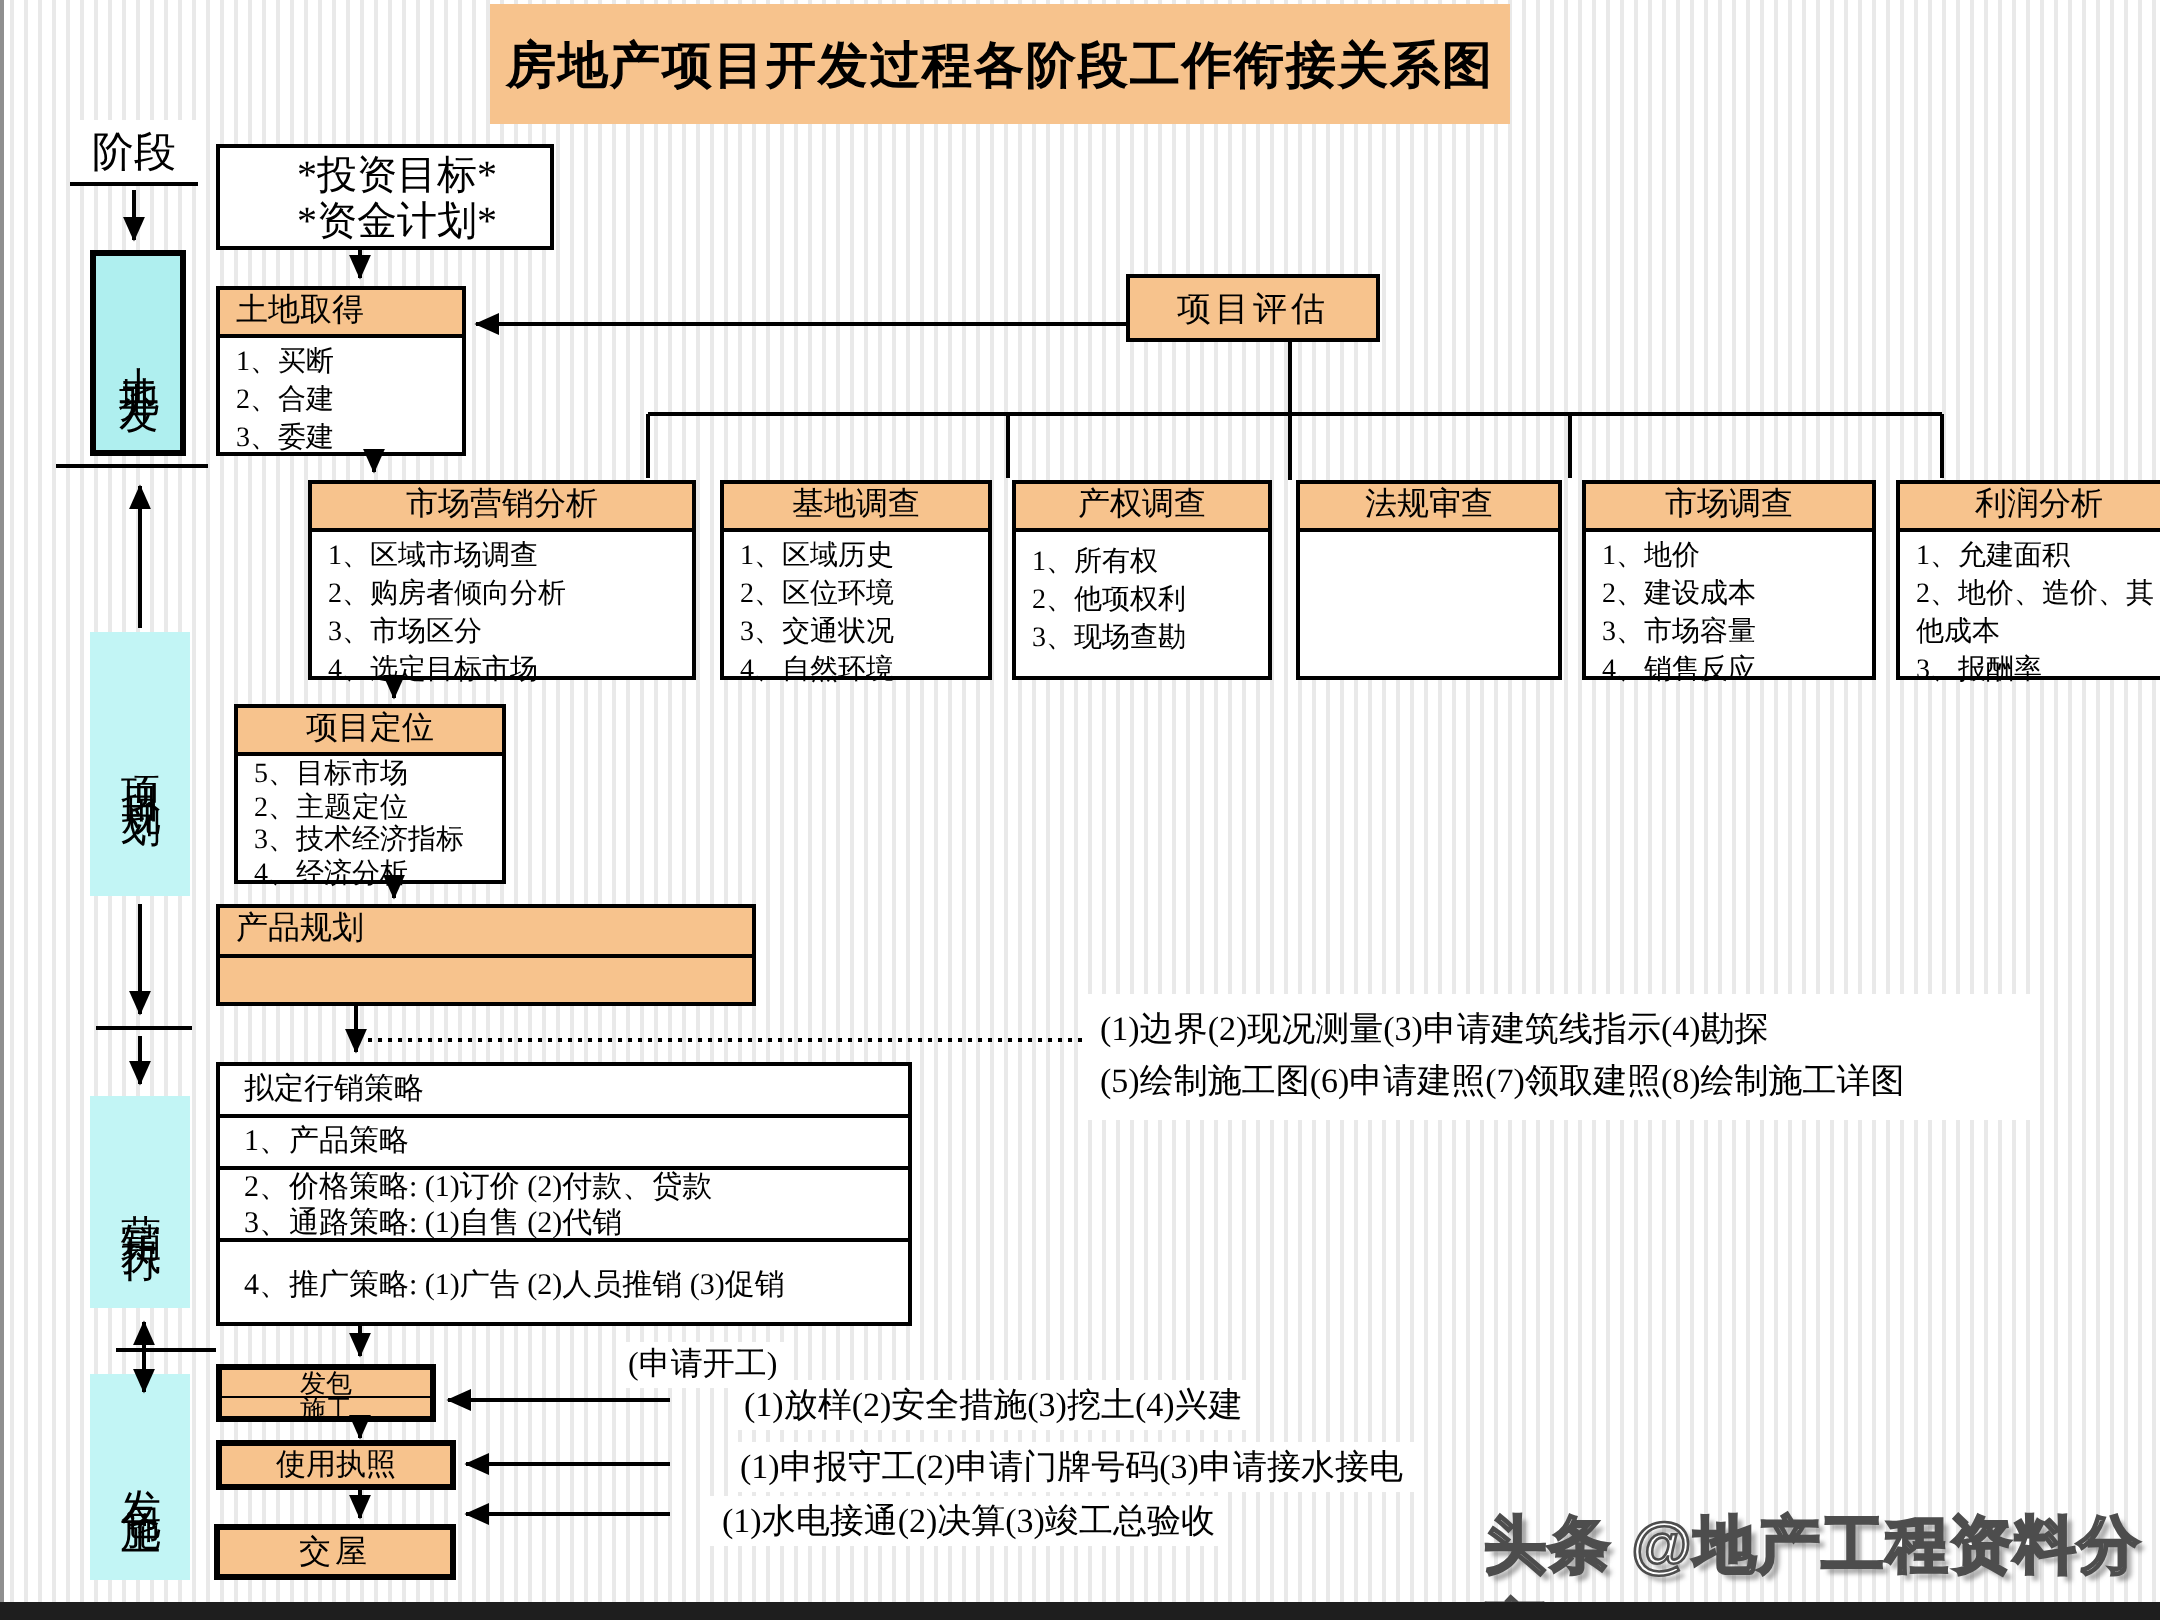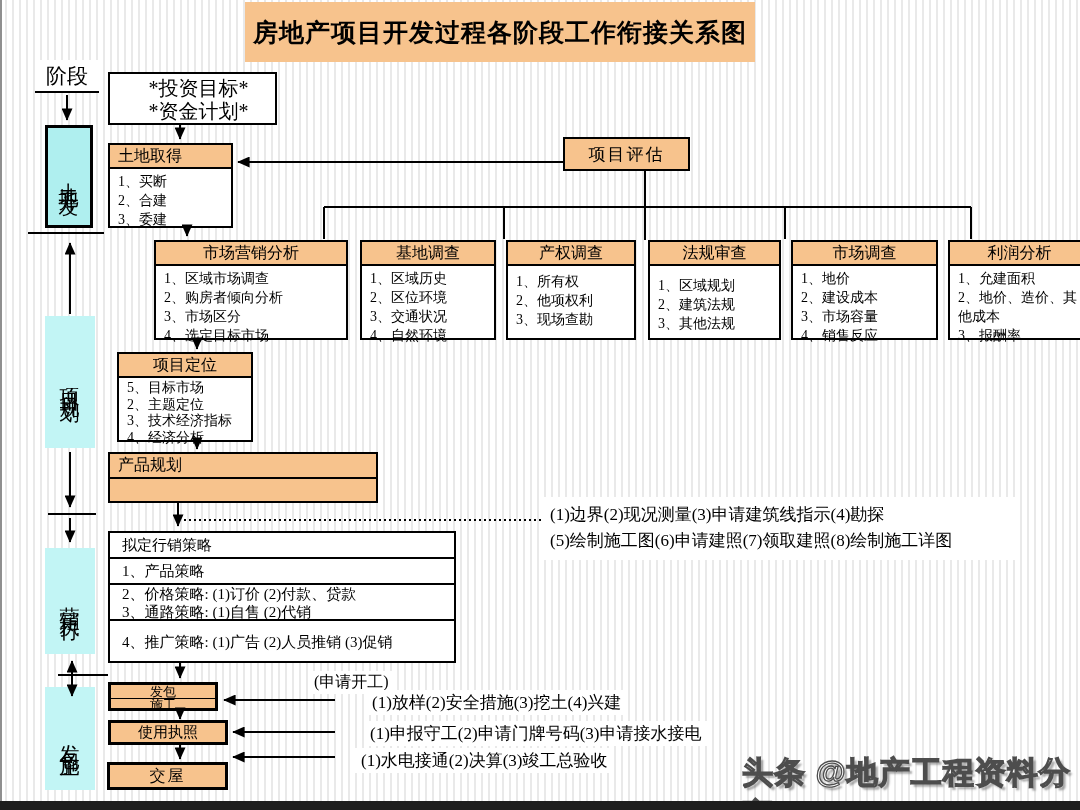--- a/index.html
+++ b/index.html
@@ -185,26 +185,20 @@
     <div class="hdr">产权调查</div>
     <div class="items" style="padding-top:6px;">
       <div class="item">1、所有权</div>
       <div class="item">2、他项权利</div>
       <div class="item">3、现场查勘</div>
 
     </div>
   </div>
   <div class="box rowbox" style="left:600px;width:133px;">
     <div class="hdr">法规审查</div>
-    <div class="items" style="padding-top:10px;">
-      <div class="item">1、区域规划</div>
-      <div class="item">2、建筑法规</div>
-      <div class="item">3、其他法规</div>
-
-    </div>
   </div>
   <div class="box rowbox" style="left:743px;width:147px;">
     <div class="hdr">市场调查</div>
     <div class="items">
       <div class="item">1、地价</div>
       <div class="item">2、建设成本</div>
       <div class="item">3、市场容量</div>
       <div class="item">4、销售反应</div>
     </div>
   </div>

